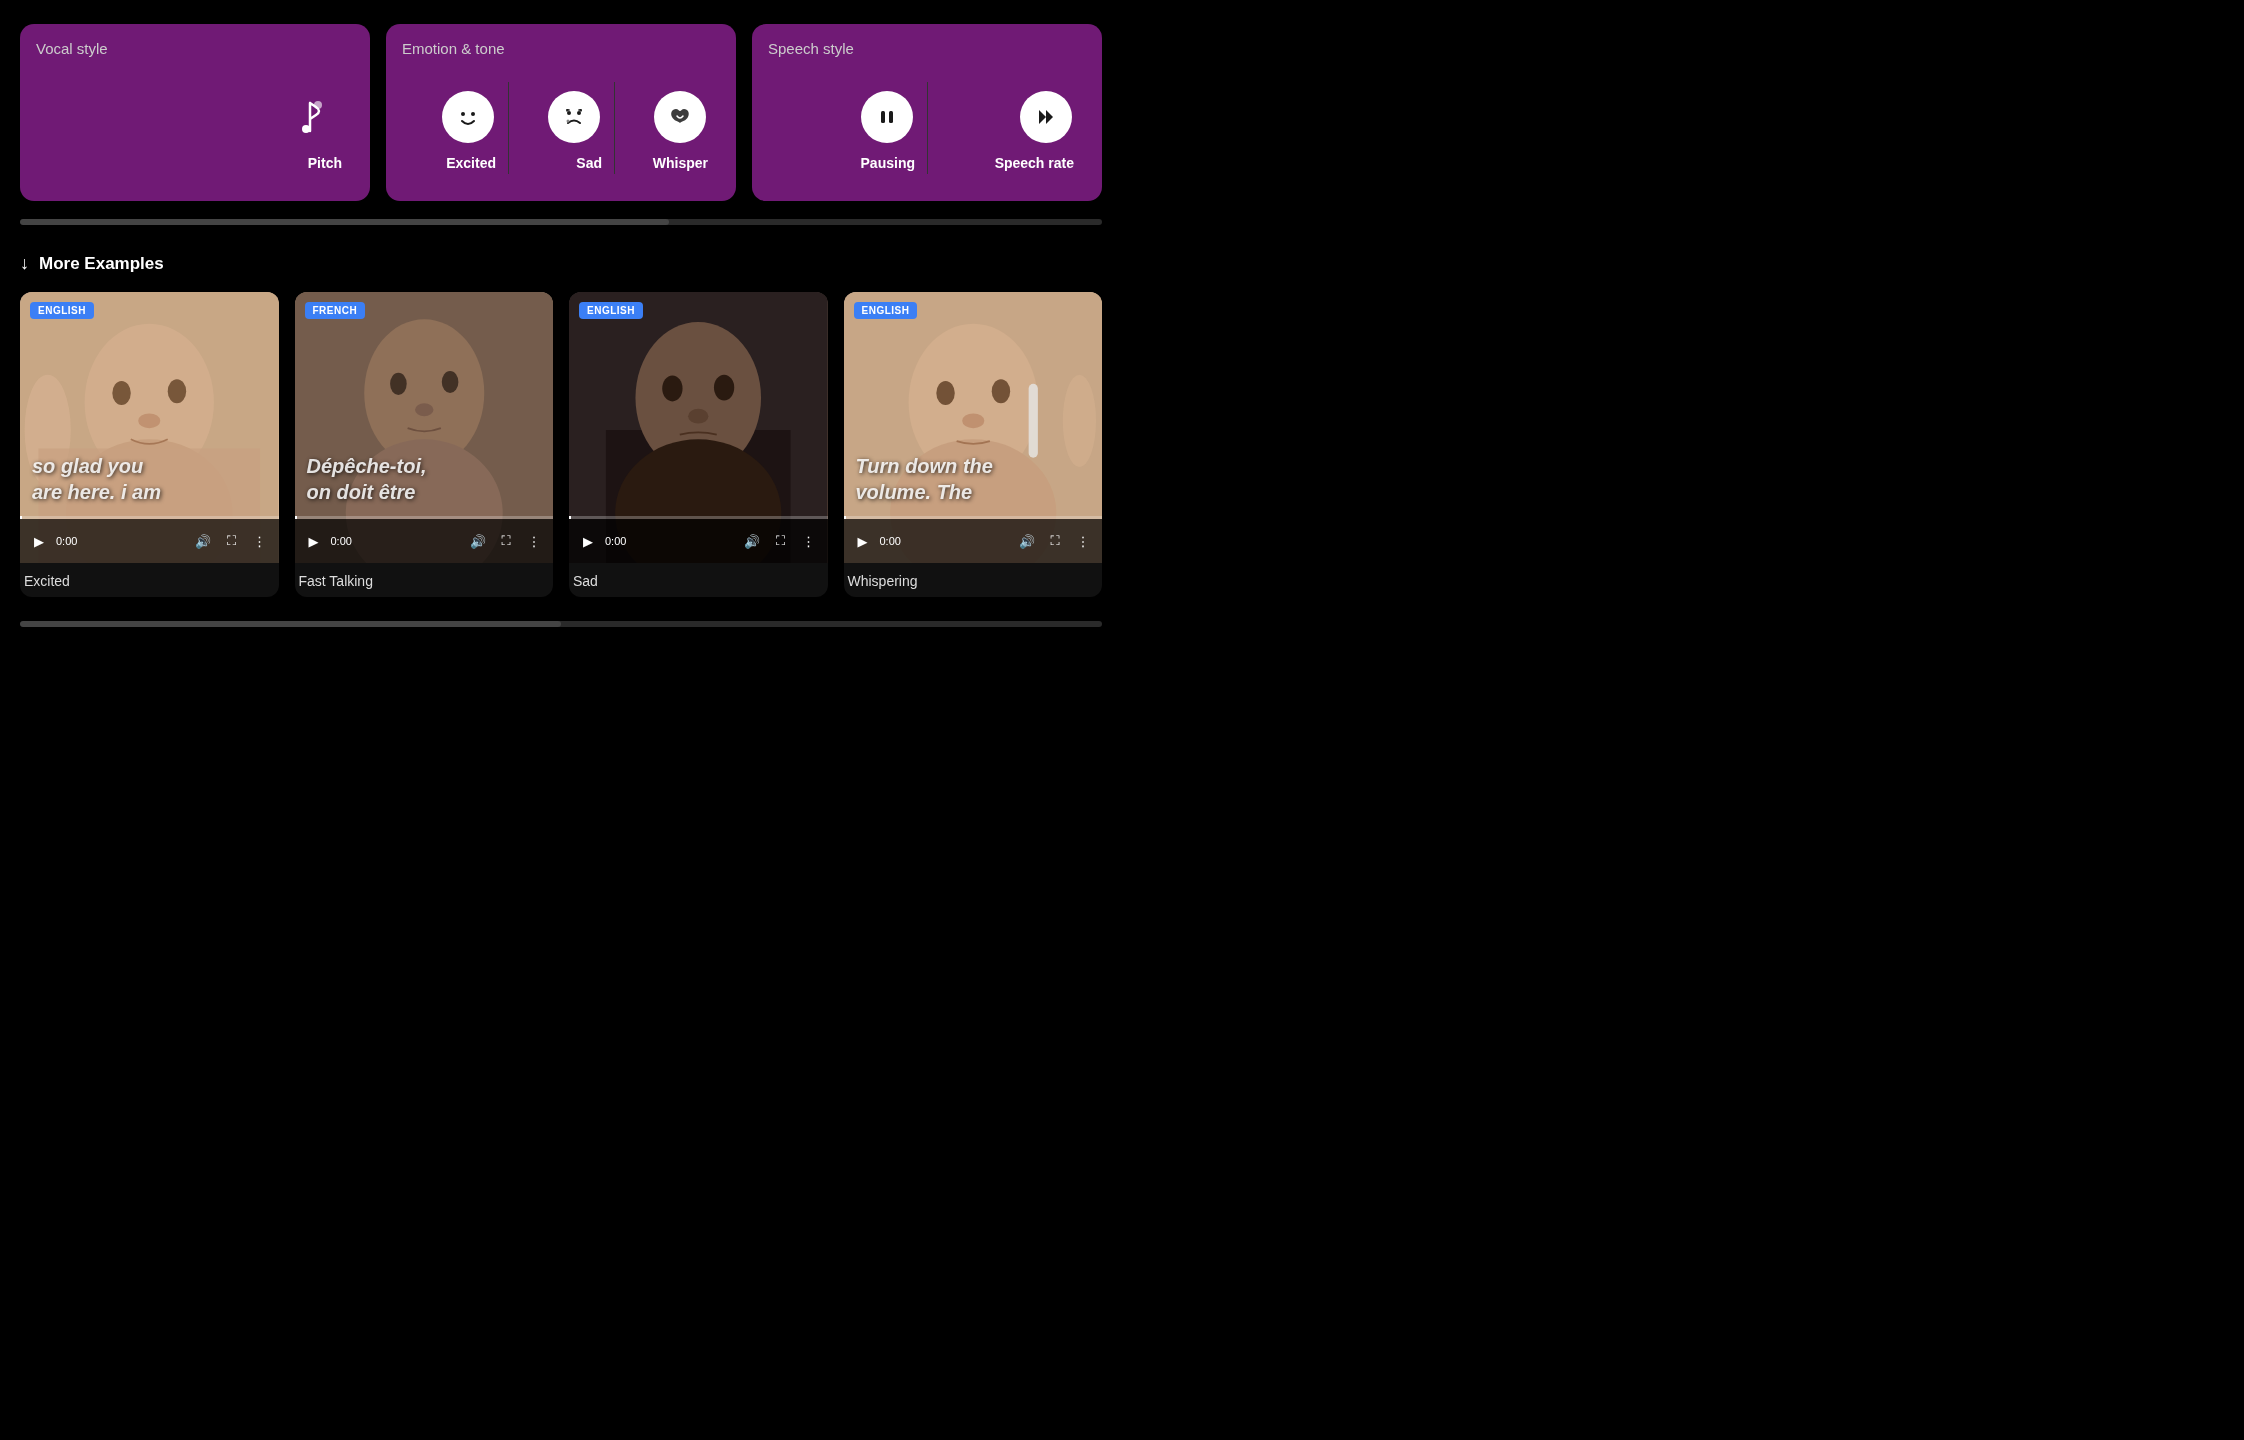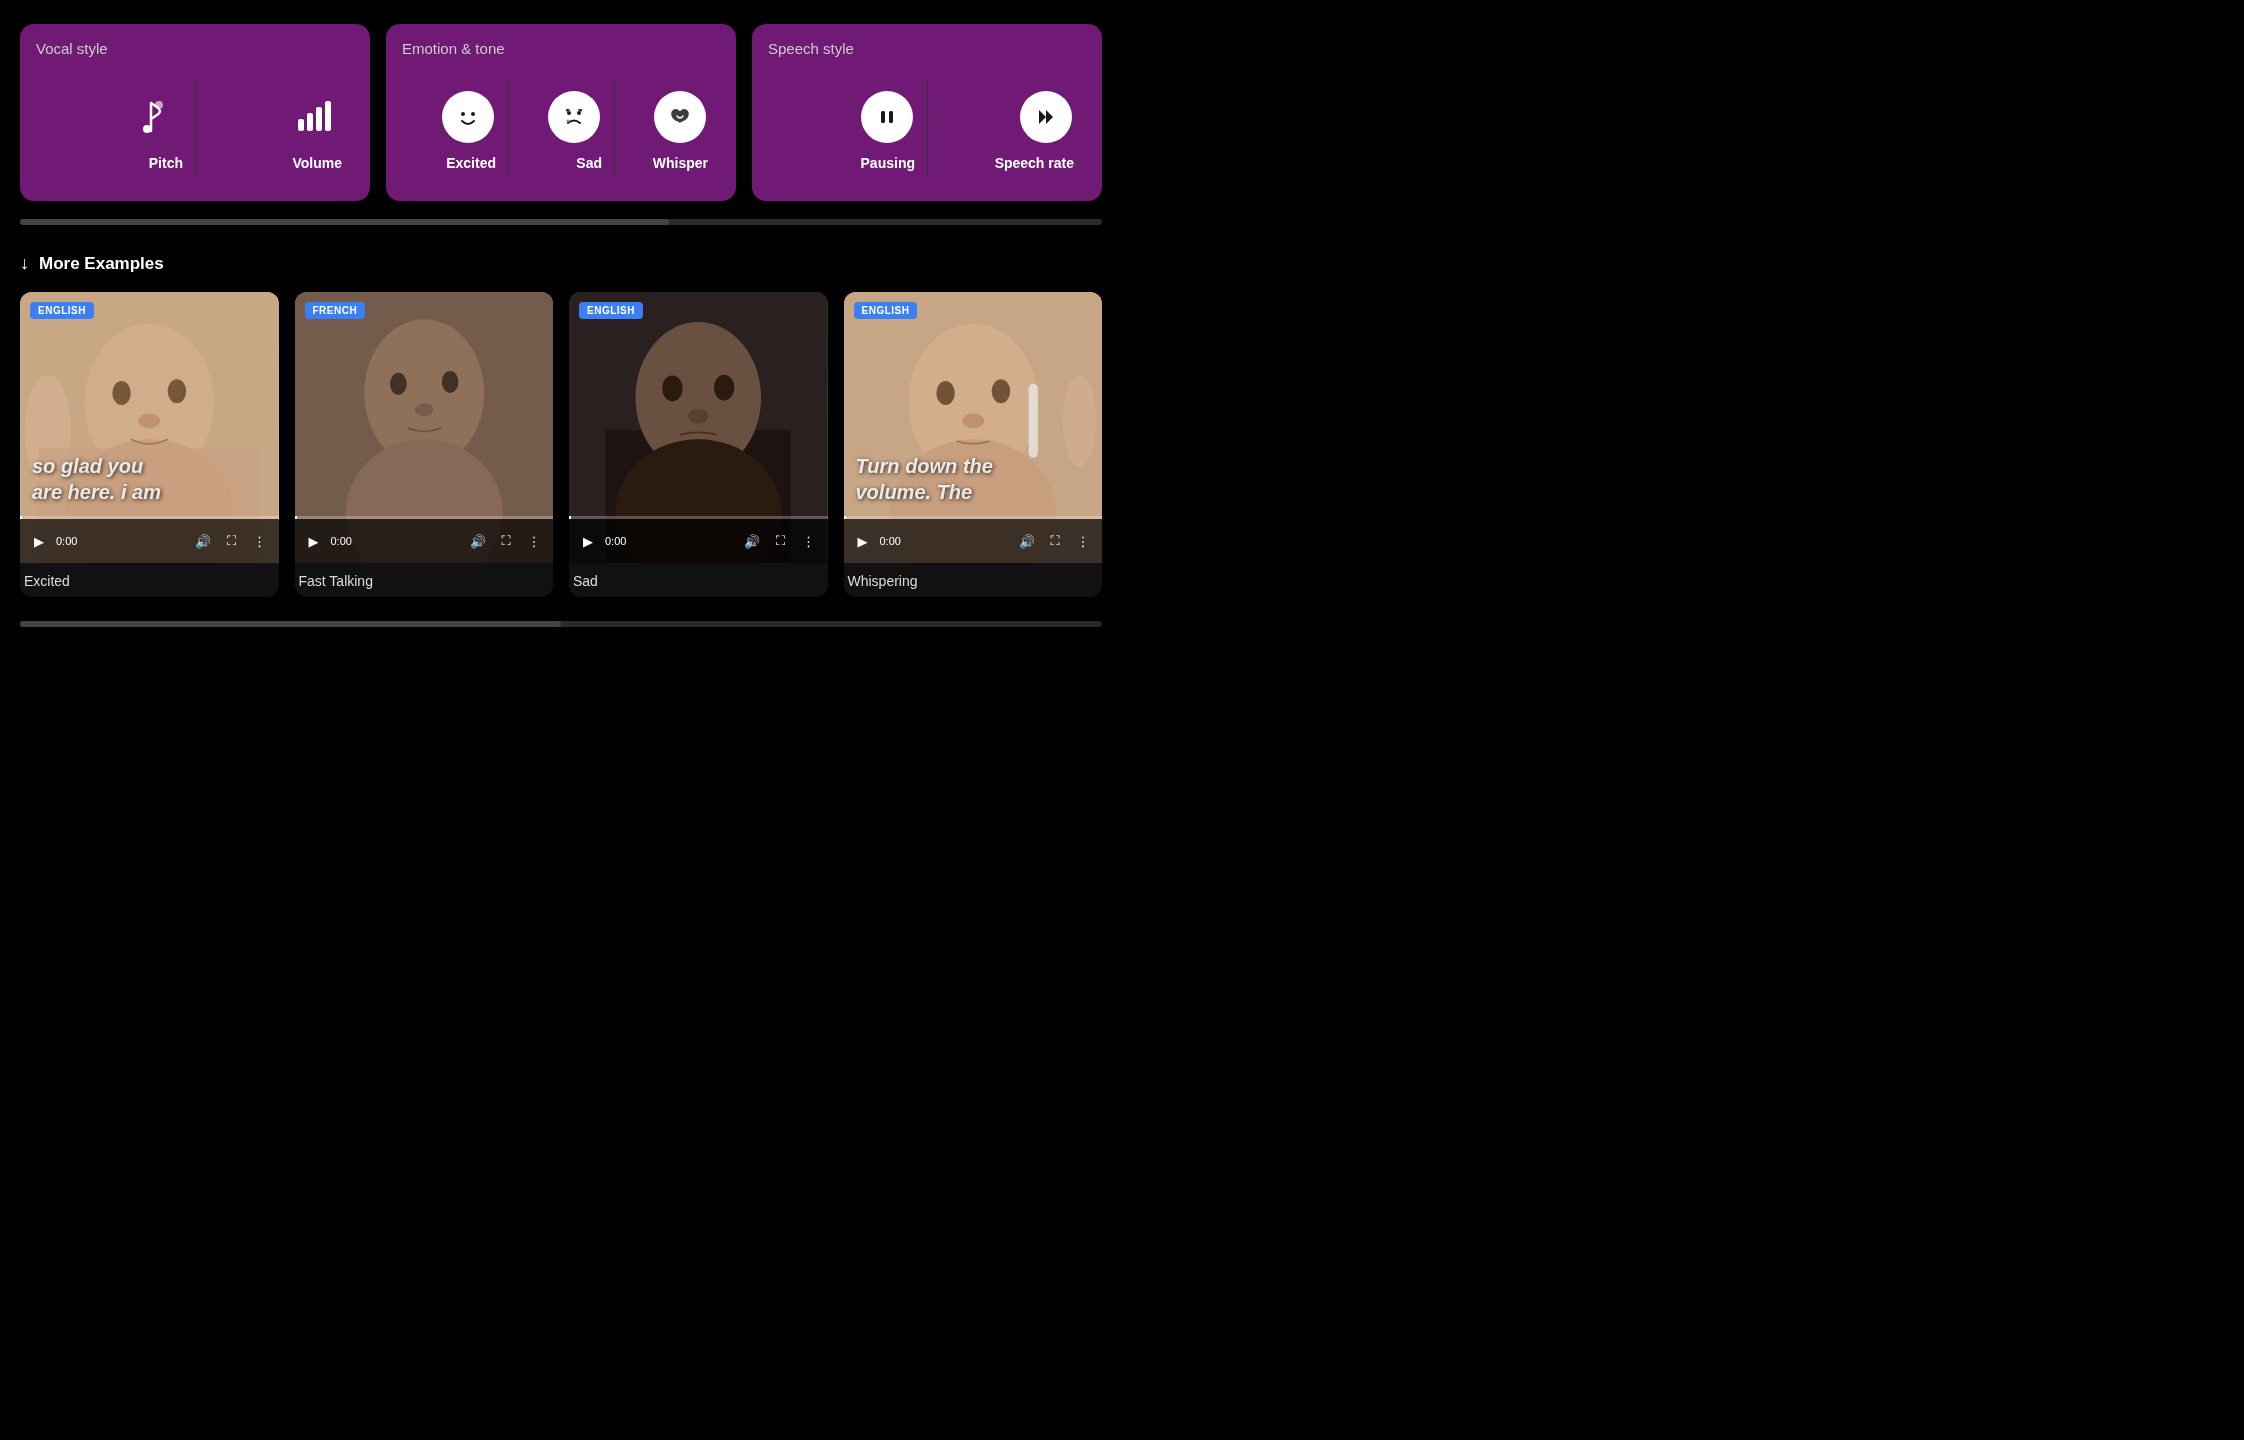--- a/index.html
+++ b/index.html
@@ -276,31 +276,20 @@
           <div class="style-icon">
             <svg width="40" height="40" viewBox="0 0 40 40" fill="white">
               <path d="M16 6 L16 34 M16 6 Q16 6 22 10 Q28 14 22 18 Q16 22 16 22" stroke="white" stroke-width="2.5" fill="none" stroke-linecap="round"></path>
               <circle cx="12" cy="32" r="4" fill="white"></circle>
               <circle cx="24" cy="8" r="4" fill="white" opacity="0.6"></circle>
             </svg>
           </div>
           <div class="style-item-label">Pitch</div>
         </div>
 
-        <div class="style-item">
-          <div class="style-icon">
-            <svg width="40" height="40" viewBox="0 0 40 40" fill="white">
-              <rect x="4" y="22" width="6" height="12" rx="2" fill="white"></rect>
-              <rect x="13" y="16" width="6" height="18" rx="2" fill="white"></rect>
-              <rect x="22" y="10" width="6" height="24" rx="2" fill="white"></rect>
-              <rect x="31" y="4" width="6" height="30" rx="2" fill="white"></rect>
-            </svg>
-          </div>
-          <div class="style-item-label">Volume</div>
-        </div>
       </div>
     </div>
 
     <div class="style-group">
       <div class="group-label">Emotion &amp; tone</div>
       <div class="style-items">
 
         <div class="style-item">
           <div class="style-icon">
             <div class="icon-circle">
@@ -434,20 +423,21 @@
               <ellipse cx="140" cy="110" rx="65" ry="80" fill="#9a7860"></ellipse>
               <ellipse cx="140" cy="240" rx="85" ry="80" fill="#907060"></ellipse>
               <ellipse cx="112" cy="100" rx="9" ry="12" fill="#3a2a20"></ellipse>
               <ellipse cx="168" cy="98" rx="9" ry="12" fill="#3a2a20"></ellipse>
               <ellipse cx="140" cy="128" rx="10" ry="7" fill="#806050"></ellipse>
               <path d="M122 148 Q140 155 158 148" stroke="#705040" stroke-width="2" fill="none"></path>
               <rect x="0" y="0" width="280" height="295" fill="rgba(100,80,60,0.2)"></rect>
             </svg>
           </div>
           <div class="lang-badge">FRENCH</div>
+          <div class="video-caption-text">Dépêche-toi,<br>on doit être</div>
           <div class="progress-bar-container">
             <div class="progress-fill"></div>
           </div>
           <div class="video-controls">
             <div class="ctrl-btn">▶</div>
             <div class="ctrl-time">0:00</div>
             <div class="ctrl-spacer"></div>
             <div class="ctrl-btn">🔊</div>
             <div class="ctrl-btn">⛶</div>
             <div class="ctrl-btn">⋮</div>

